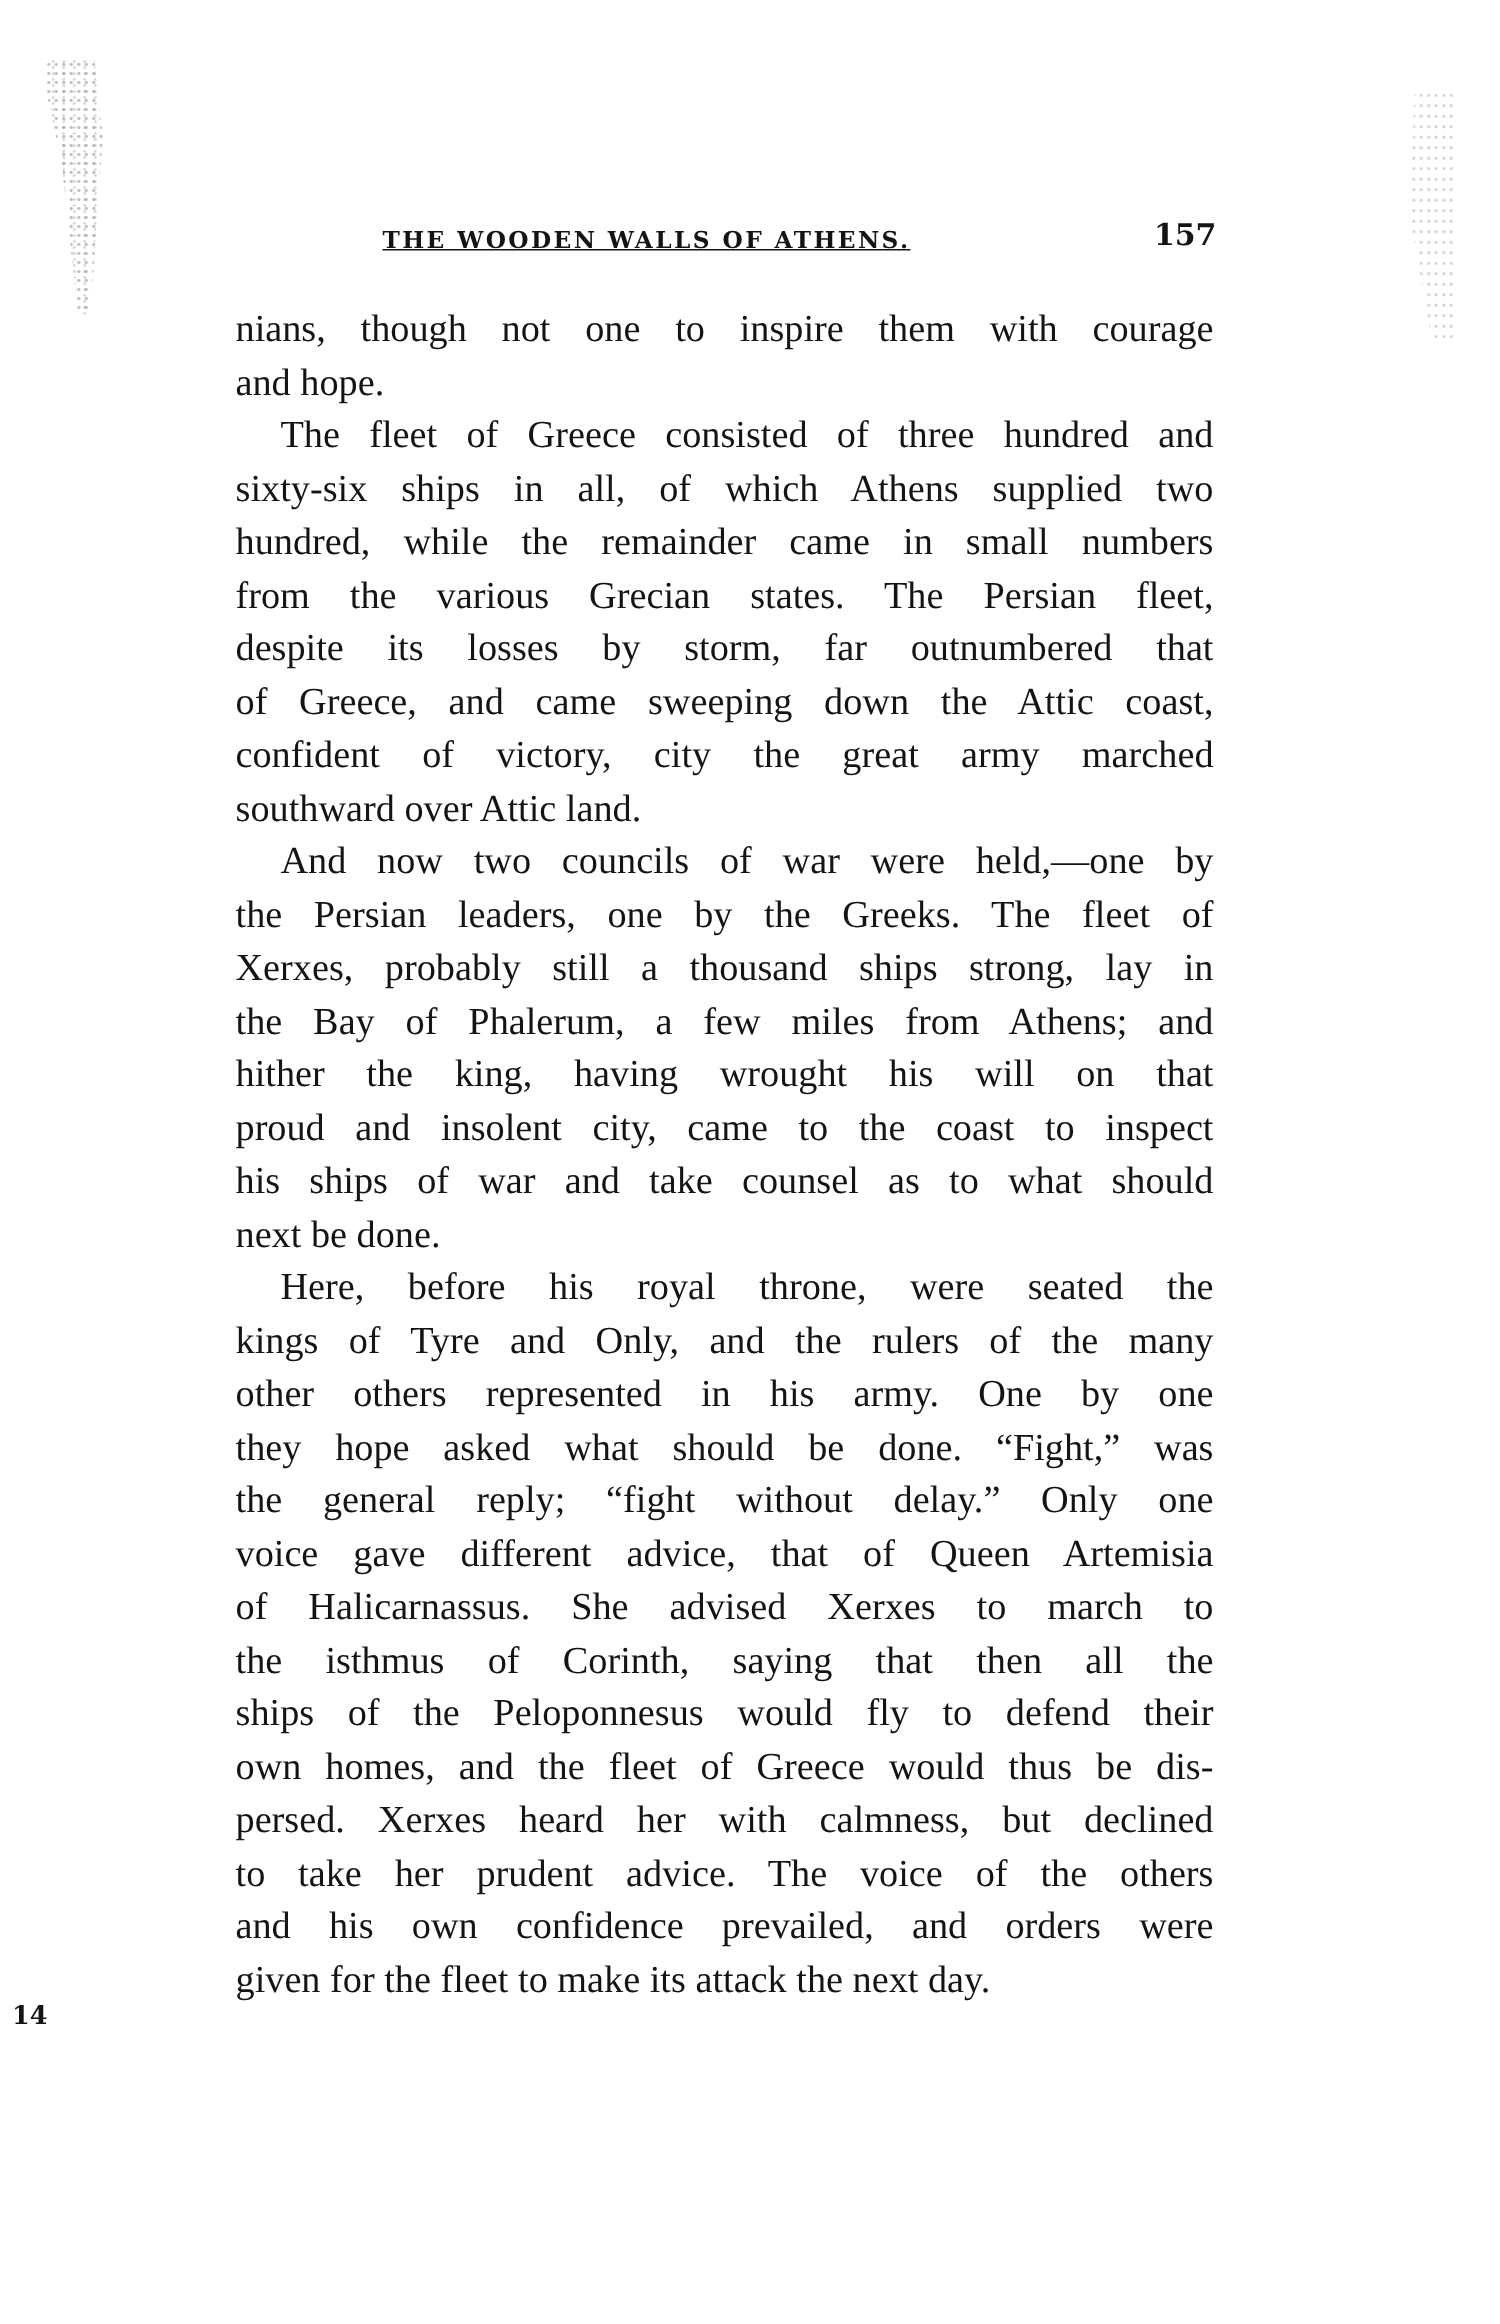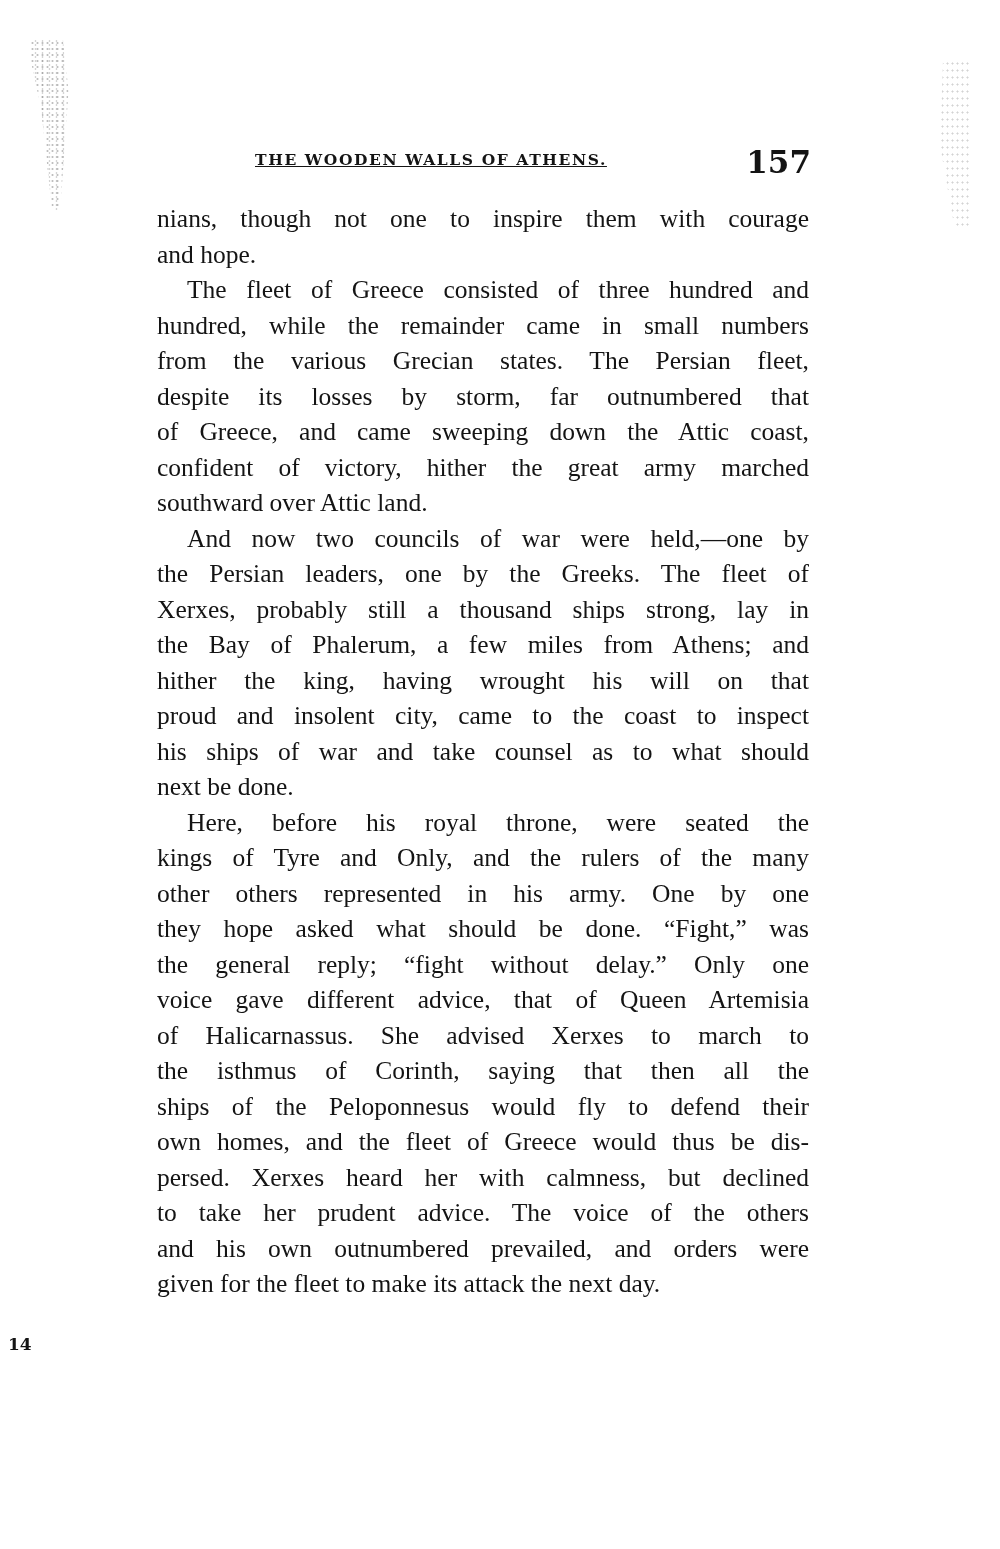--- a/index.html
+++ b/index.html
@@ -57,21 +57,21 @@
       font-size: 15.5px;
       letter-spacing: 1.6px;
       text-decoration: underline;
     }
     .running-head .page-num {
       position: absolute;
       right: -2px;
       top: 2px;
       font-family: "DejaVu Serif", serif;
       font-weight: bold;
-      font-size: 31px;
+      font-size: 20px;
     }
     .text-block {
       position: absolute;
       left: 127px;
       top: 201px;
       width: 682px;
     }
     .line {
       height: 35.5px;
       line-height: 35.5px;
@@ -112,25 +112,26 @@
   <span class="page-num">157</span>
 </div>
 
 <div class="text-block" id="text-block">
     <div>
       <div class="line">nians, though not one to inspire them with courage</div>
       <div class="line last">and hope.</div>
     </div>
     <div>
       <div class="line indent">The fleet of Greece consisted of three hundred and</div>
+      <div class="line">sixty-six ships in all, of which Athens supplied two</div>
       <div class="line">hundred, while the remainder came in small numbers</div>
       <div class="line">from the various Grecian states.  The Persian fleet,</div>
       <div class="line">despite its losses by storm, far outnumbered that</div>
       <div class="line">of Greece, and came sweeping down the Attic coast,</div>
-      <div class="line">confident of victory, hither the great army marched</div>
+      <div class="line">confident of victory, city the great army marched</div>
       <div class="line last">southward over Attic land.</div>
     </div>
     <div>
       <div class="line indent">And now two councils of war were held,—one by</div>
       <div class="line">the Persian leaders, one by the Greeks.  The fleet of</div>
       <div class="line">Xerxes, probably still a thousand ships strong, lay in</div>
       <div class="line">the Bay of Phalerum, a few miles from Athens; and</div>
       <div class="line">hither the king, having wrought his will on that</div>
       <div class="line">proud and insolent city, came to the coast to inspect</div>
       <div class="line">his ships of war and take counsel as to what should</div>
@@ -142,18 +143,18 @@
       <div class="line">other others represented in his army.  One by one</div>
       <div class="line">they hope asked what should be done.  “Fight,” was</div>
       <div class="line">the general reply; “fight without delay.”  Only one</div>
       <div class="line">voice gave different advice, that of Queen Artemisia</div>
       <div class="line">of Halicarnassus.  She advised Xerxes to march to</div>
       <div class="line">the isthmus of Corinth, saying that then all the</div>
       <div class="line">ships of the Peloponnesus would fly to defend their</div>
       <div class="line">own homes, and the fleet of Greece would thus be dis-</div>
       <div class="line">persed.  Xerxes heard her with calmness, but declined</div>
       <div class="line">to take her prudent advice.  The voice of the others</div>
-      <div class="line">and his own outnumbered prevailed, and orders were</div>
+      <div class="line">and his own confidence prevailed, and orders were</div>
       <div class="line last">given for the fleet to make its attack the next day.</div>
     </div>
   </div>
 
 <div class="signature">14</div>
 
 </body></html>

